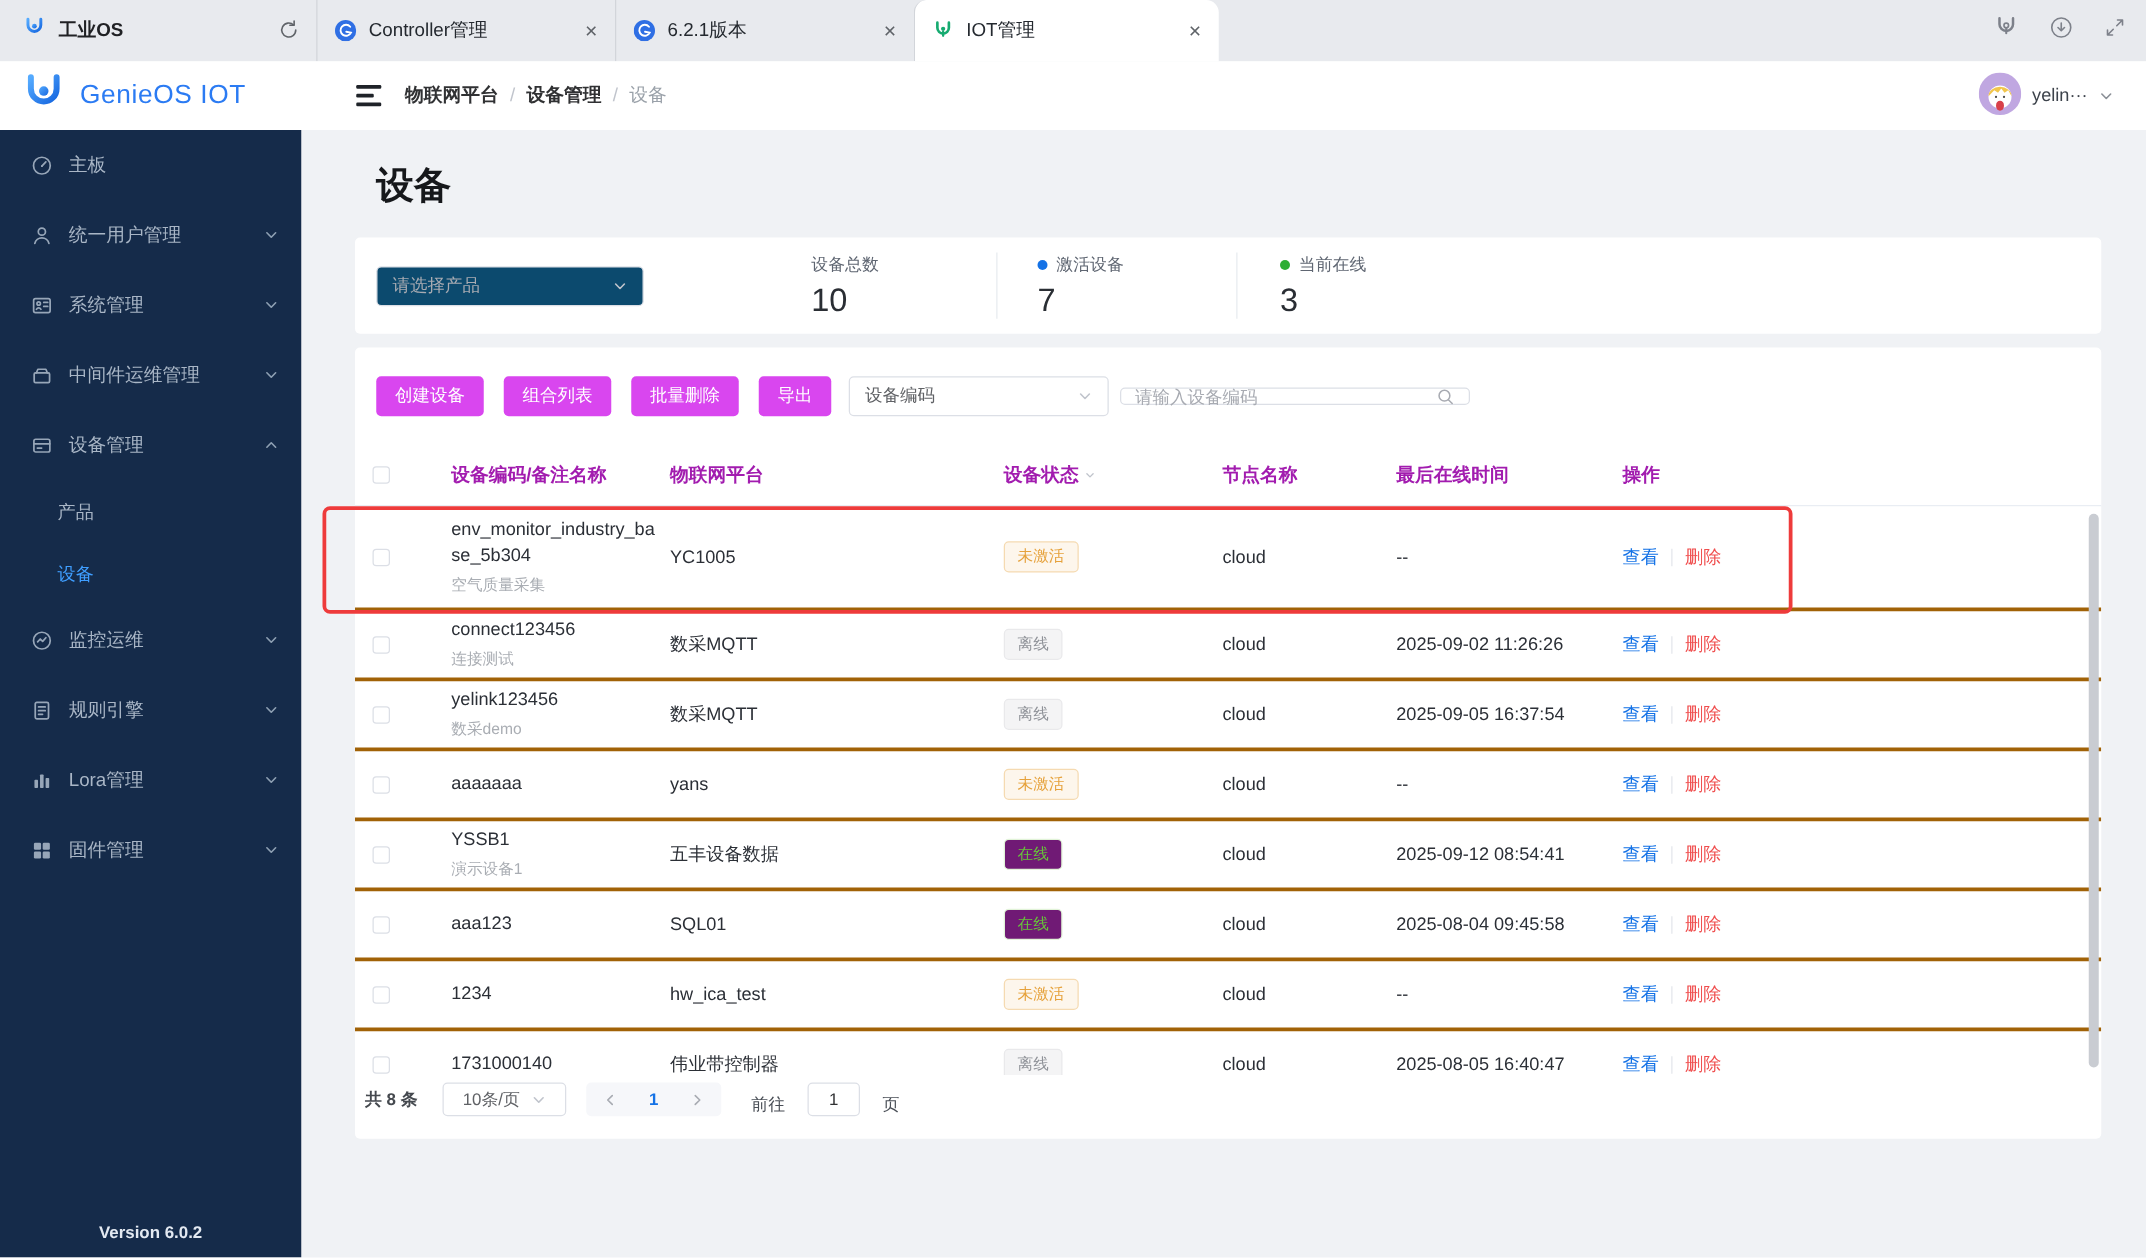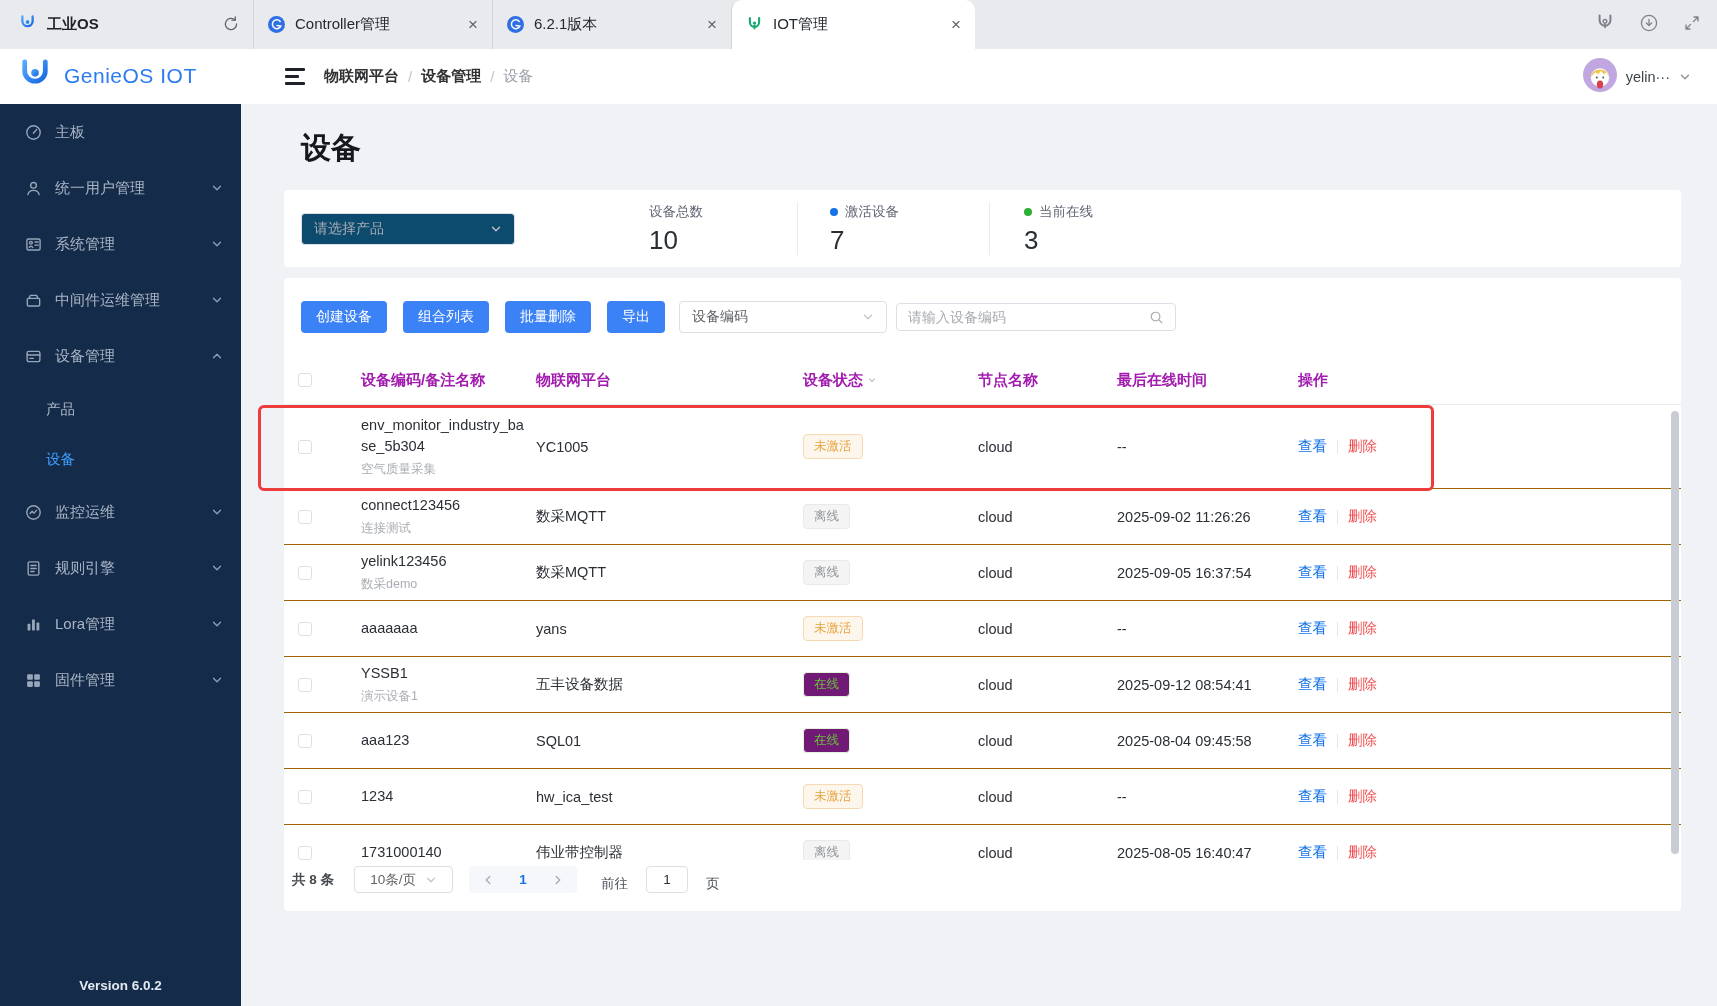--- a/index.html
+++ b/index.html
@@ -46,33 +46,33 @@
   .card1 { left:284px; top:190px; width:1397px; height:77px; }
   .product-select { position:absolute; left:17px; top:23px; width:214px; height:32px; border:1px solid #dcdfe6; border-radius:4px; background:#0c4a6e; display:flex; align-items:center; justify-content:space-between; padding:0 12px; color:#a8abb2; font-size:14px; }
   .stat { position:absolute; top:13px; }
   .stat-label { font-size:13.5px; color:#5f6672; display:flex; align-items:center; gap:7px; }
   .dot { width:8px; height:8px; border-radius:50%; display:inline-block; }
   .stat-value { font-size:26px; color:#2a2e34; margin-top:4px; }
   .vdiv { position:absolute; top:12px; bottom:12px; width:1px; background:#e8ebf0; }
 
   .card2 { left:284px; top:278px; width:1397px; height:633px; }
   .toolbar { position:absolute; left:17px; top:23px; display:flex; align-items:center; }
-  .btn { height:32px; padding:0 15px; margin-right:16px; background:#3b82f6; color:#fff; font-size:14px; border-radius:4px; display:flex; align-items:center; cursor:default; white-space:nowrap; }
+  .btn { height:32px; padding:0 15px; margin-right:16px; background:#d946ef; color:#fff; font-size:14px; border-radius:4px; display:flex; align-items:center; cursor:default; white-space:nowrap; }
   .search-select { width:208px; height:32px; border:1px solid #dcdfe6; border-radius:4px; display:flex; align-items:center; justify-content:space-between; padding:0 12px; color:#606266; font-size:14px; margin-right:9px; margin-left:-2px; background:#fff; }
-  .search-box { width:280px; height:28px; border:1px solid #dcdfe6; border-radius:4px; display:flex; align-items:center; padding:0 11px; background:#fff; }
+  .search-box { width:280px; height:14px; border:1px solid #dcdfe6; border-radius:4px; display:flex; align-items:center; padding:0 11px; background:#fff; }
   .search-box input { flex:1; border:none; outline:none; font-size:14px; color:#606266; font-family:inherit; background:transparent; }
   .search-box input::placeholder { color:#a8abb2; }
   .search-box .mag { color:#a8abb2; display:flex; }
 
   .grid-cols { display:grid; grid-template-columns:65px 175px 267px 175px 139px 181px 1fr; align-items:center; padding-left:12px; }
   .thead { position:absolute; left:0; top:78px; width:100%; height:49px; border-bottom:1px solid #e9edf3; font-weight:700; font-size:15px; color:#a21caf; }
   .th-status { display:flex; align-items:center; gap:4px; }
   .sort-caret { color:#c0c4cc; display:flex; }
   .tbody { position:absolute; left:0; top:127px; width:100%; height:455px; overflow:hidden; }
-  .row { height:56px; border-bottom:1px solid #a16207; font-size:14.5px; color:#2b2f36; }
+  .row { height:56px; border-bottom:3px solid #a16207; font-size:14.5px; color:#2b2f36; }
   .row.tall { height:84px; }
   .cb { width:14px; height:14px; border:1px solid #dcdfe6; border-radius:3px; background:#fff; margin-left:2px; }
   .code-cell { display:flex; flex-direction:column; justify-content:center; line-height:1.45; }
   .code { max-width:168px; word-break:break-all; }
   .note { font-size:12.5px; color:#a9adb3; margin-top:3px; }
   .badge { display:inline-block; padding:3px 10px; font-size:12.5px; border-radius:4px; border:1px solid; justify-self:start; }
   .badge.inactive { color:#e6a23c; background:#fdf6ec; border-color:#f5dab1; }
   .badge.offline  { color:#909399; background:#f4f4f5; border-color:#e9e9eb; }
   .badge.online   { color:#67c23a; background:#701a75; border-color:#e1f3d8; }
   .ops { display:flex; align-items:center; gap:10px; }

